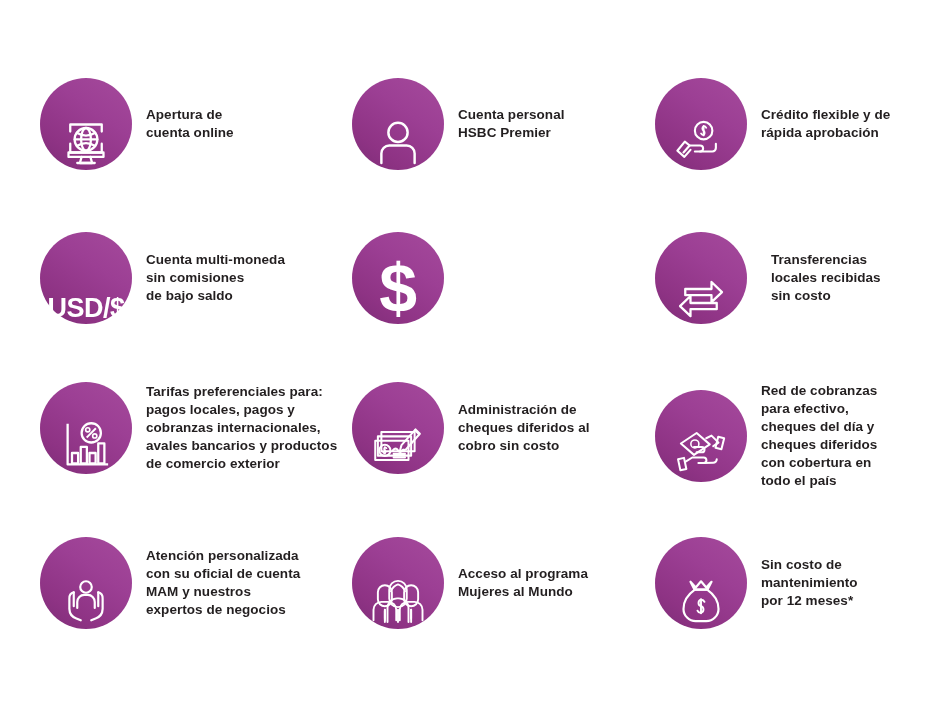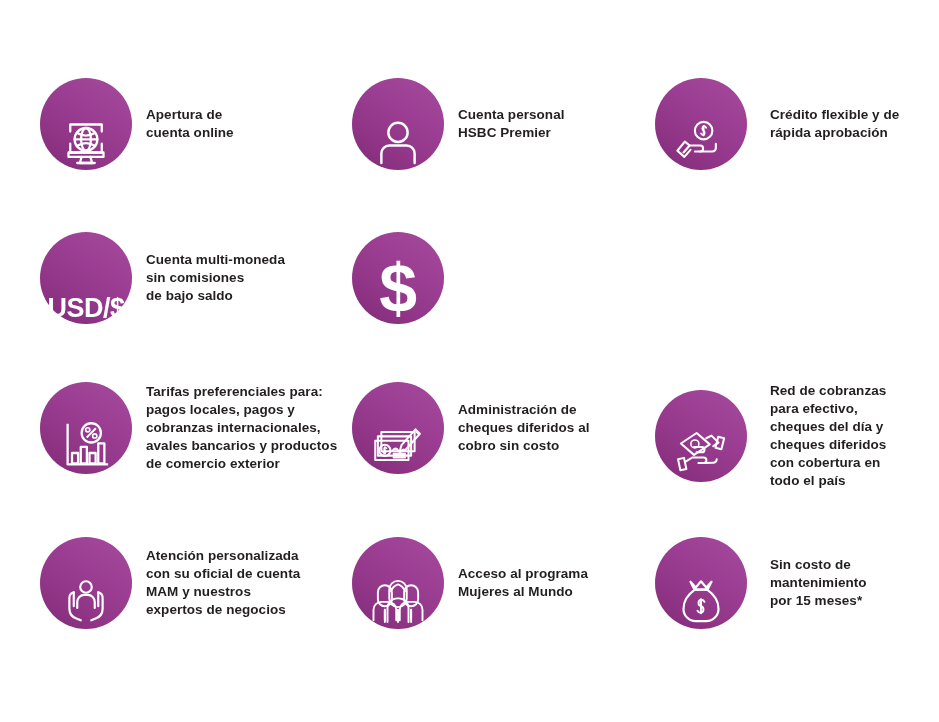--- a/index.html
+++ b/index.html
@@ -17,21 +17,21 @@
     background: #ffffff;
   }
   .benefit-item {
     position: absolute;
     display: flex;
     align-items: center;
   }
   
   .col-0 { left: 40px; }
   .col-1 { left: 352px; }
-  .col-2 { left: 655px; gap: 9px; }
+  .col-2 { left: 655px; }
   
   .row-0 { top: 78px; }
   .row-1 { top: 232px; }
   .row-2 { top: 382px; }
   .row-3 { top: 537px; }
 
   .icon-circle {
     width: 92px;
     height: 92px;
     min-width: 92px;
@@ -132,20 +132,33 @@
 sin comisiones
 de bajo saldo</div>
   </div>
 
   <div class="benefit-item col-1 row-1">
     <div class="icon-circle">
       <span class="text-glyph glyph-dollar">$</span>
     </div>
   </div>
 
+  <div class="benefit-item col-2 row-1">
+    <div class="icon-circle">
+      <span>
+        <svg viewBox="0 0 64 64" fill="none" stroke="#fff" stroke-width="2.6" stroke-linejoin="round">
+          <path d="M14 24 L44 24 L44 16 L56 27.5 L44 39 L44 31 L14 31 Z"></path>
+          <path d="M50 40 L20 40 L20 32 L8 43.5 L20 55 L20 47 L50 47 Z"></path>
+        </svg>
+      </span>
+    </div>
+    <div class="benefit-label indented">Transferencias
+locales recibidas
+sin costo</div>
+  </div>
 
   <div class="benefit-item col-0 row-2">
     <div class="icon-circle">
       <span>
         <svg viewBox="0 0 64 64" fill="none" stroke="#fff" stroke-width="2.6" stroke-linecap="square" stroke-linejoin="round">
           <polyline points="11,8 11,53 56,53"></polyline>
           <rect x="16" y="40" width="7" height="12"></rect>
           <rect x="26" y="33" width="7" height="19"></rect>
           <rect x="36" y="40" width="7" height="12"></rect>
           <rect x="46" y="29" width="7" height="23"></rect>
@@ -257,16 +270,16 @@
         <svg viewBox="0 0 64 64" fill="none" stroke="#fff" stroke-width="2.5" stroke-linecap="round" stroke-linejoin="round">
           <path d="M20 10 L24.5 19 L39.5 19 L44 10 L38 16.5 L32 9.5 L26 16.5 Z"></path>
           <path d="M25 19 q-13 9 -13 22 A14 14 0 0 0 26 55 L38 55 A14 14 0 0 0 52 41 q0 -13 -13 -22 Z"></path>
           <path d="M32 30 L32 46" stroke-width="2.2"></path>
           <path d="M36 33 A4 4 0 0 0 32 30.5 A3.9 3.9 0 0 0 32 38 A3.9 3.9 0 0 1 32 45.5 A4 4 0 0 1 28 43" stroke-width="2.2"></path>
         </svg>
       </span>
     </div>
     <div class="benefit-label">Sin costo de
 mantenimiento
-por 15 meses*</div>
+por 12 meses*</div>
   </div>
 
 </div>
 
 </body></html>

